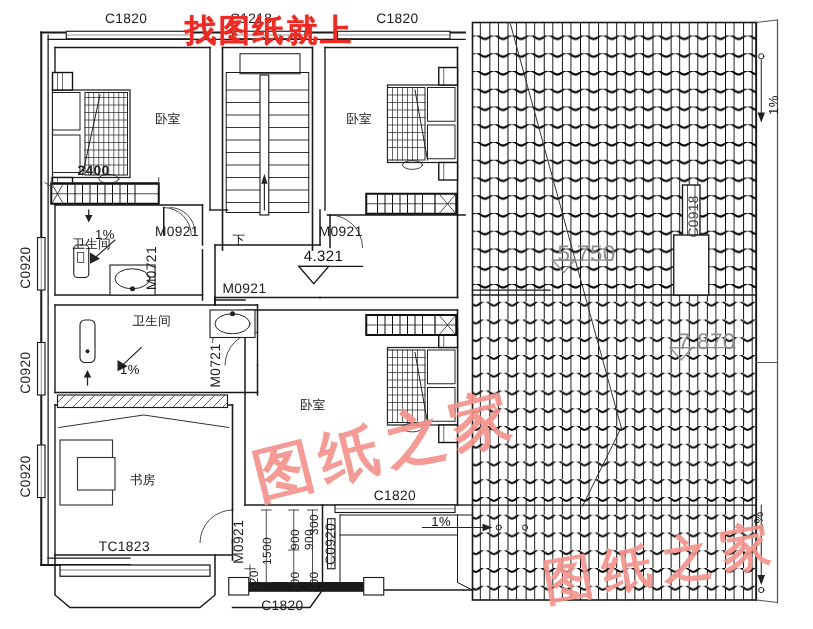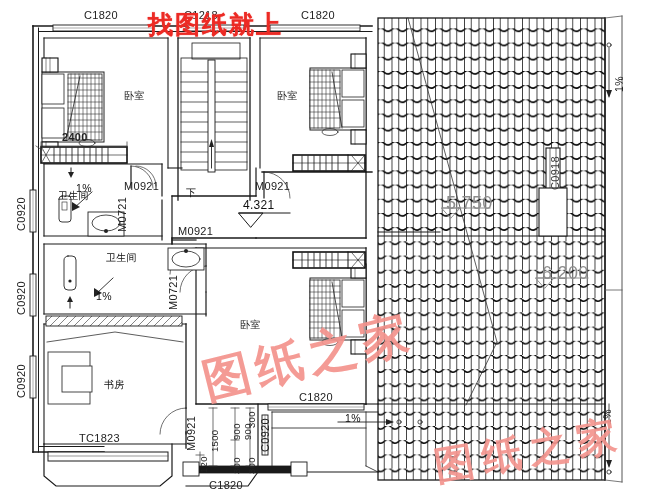--- a/index.html
+++ b/index.html
@@ -494,21 +494,21 @@
   <div class="lbl dim rot90" style="left:210px; top:452px;">1500</div>
   <div class="lbl dim rot90" style="left:199px; top:473px;">120</div>
   <div class="lbl dim rot90" style="left:232px; top:440px;">900</div>
   <div class="lbl dim rot90" style="left:247px; top:428px;">300</div>
   <div class="lbl dim rot90" style="left:243px; top:440px;">900</div>
   <div class="lbl dim rot90" style="left:232px; top:474px;">300</div>
   <div class="lbl dim rot90" style="left:247px; top:474px;">300</div>
 
   <div class="lbl lev" style="left:243px; top:199px;">4.321</div>
   <div class="lbl levg" style="left:446px; top:194px;">5.750</div>
-  <div class="lbl levg" style="left:542px; top:264px;">6.200</div>
+  <div class="lbl levg" style="left:542px; top:264px;">7.870</div>
 
   <div class="lbl pct" style="left:76px; top:183px;">1%</div>
   <div class="lbl pct" style="left:96px; top:291px;">1%</div>
   <div class="lbl pct" style="left:345px; top:413px;">1%</div>
   <div class="lbl pct rot90" style="left:614px; top:92px;">1%</div>
   <div class="lbl pct rot90" style="left:602px; top:425px;">1%</div>
 
   <div class="lbl dirn" style="left:186px; top:188px;">下</div>
 
   <div class="wm wm-top-cn">找图纸就上</div>

